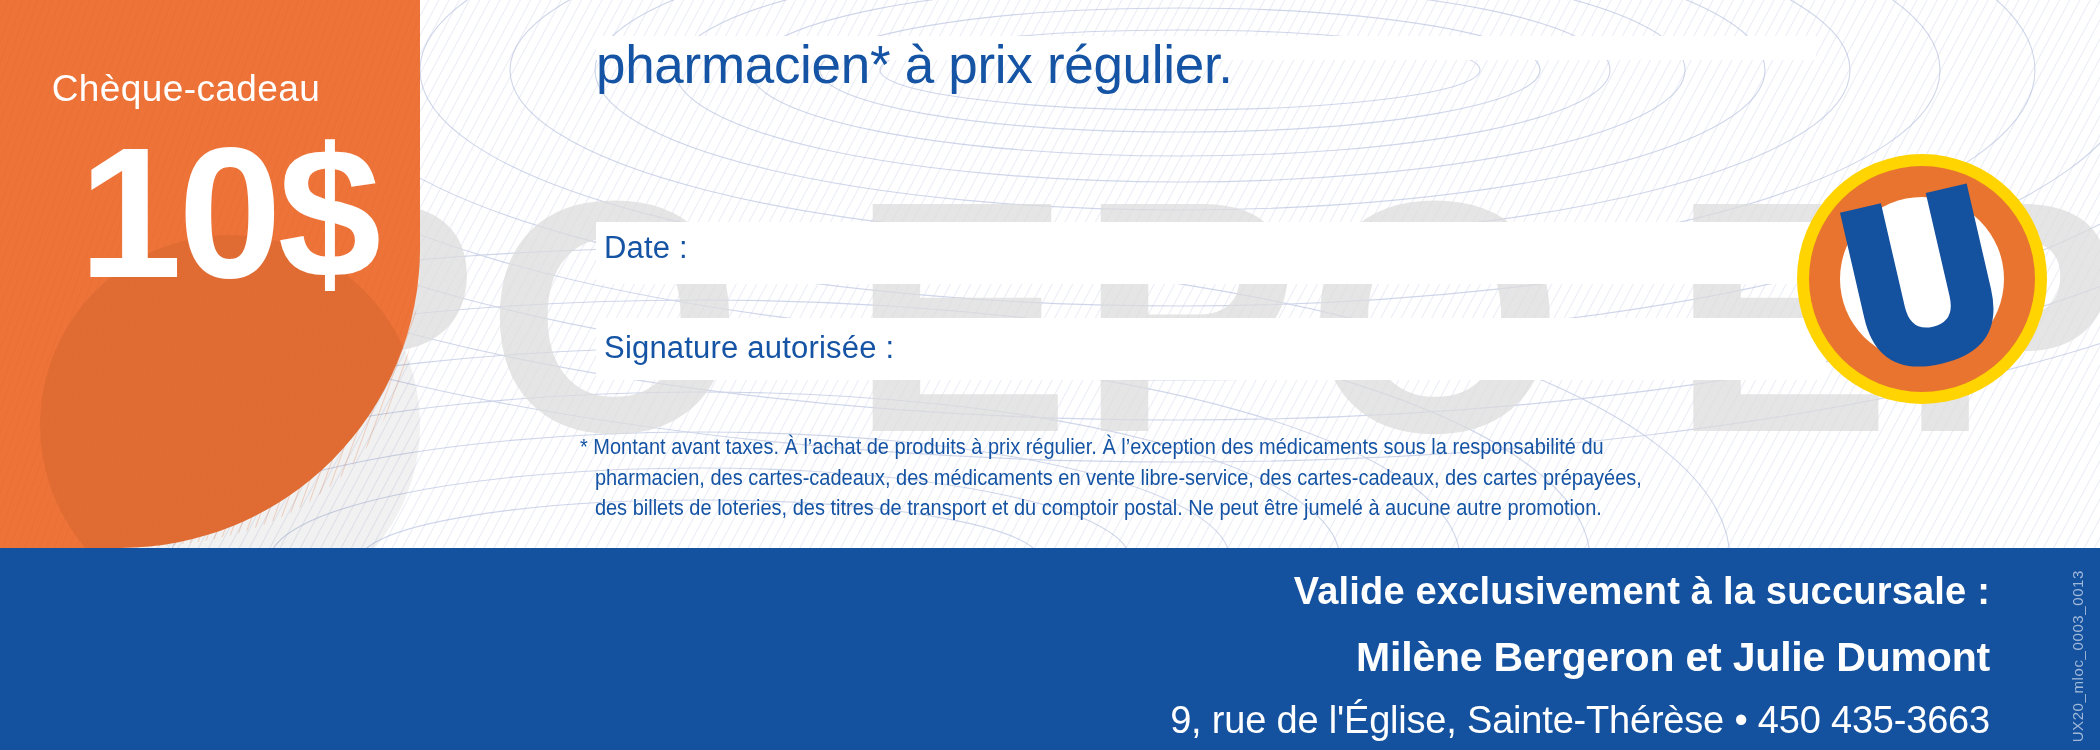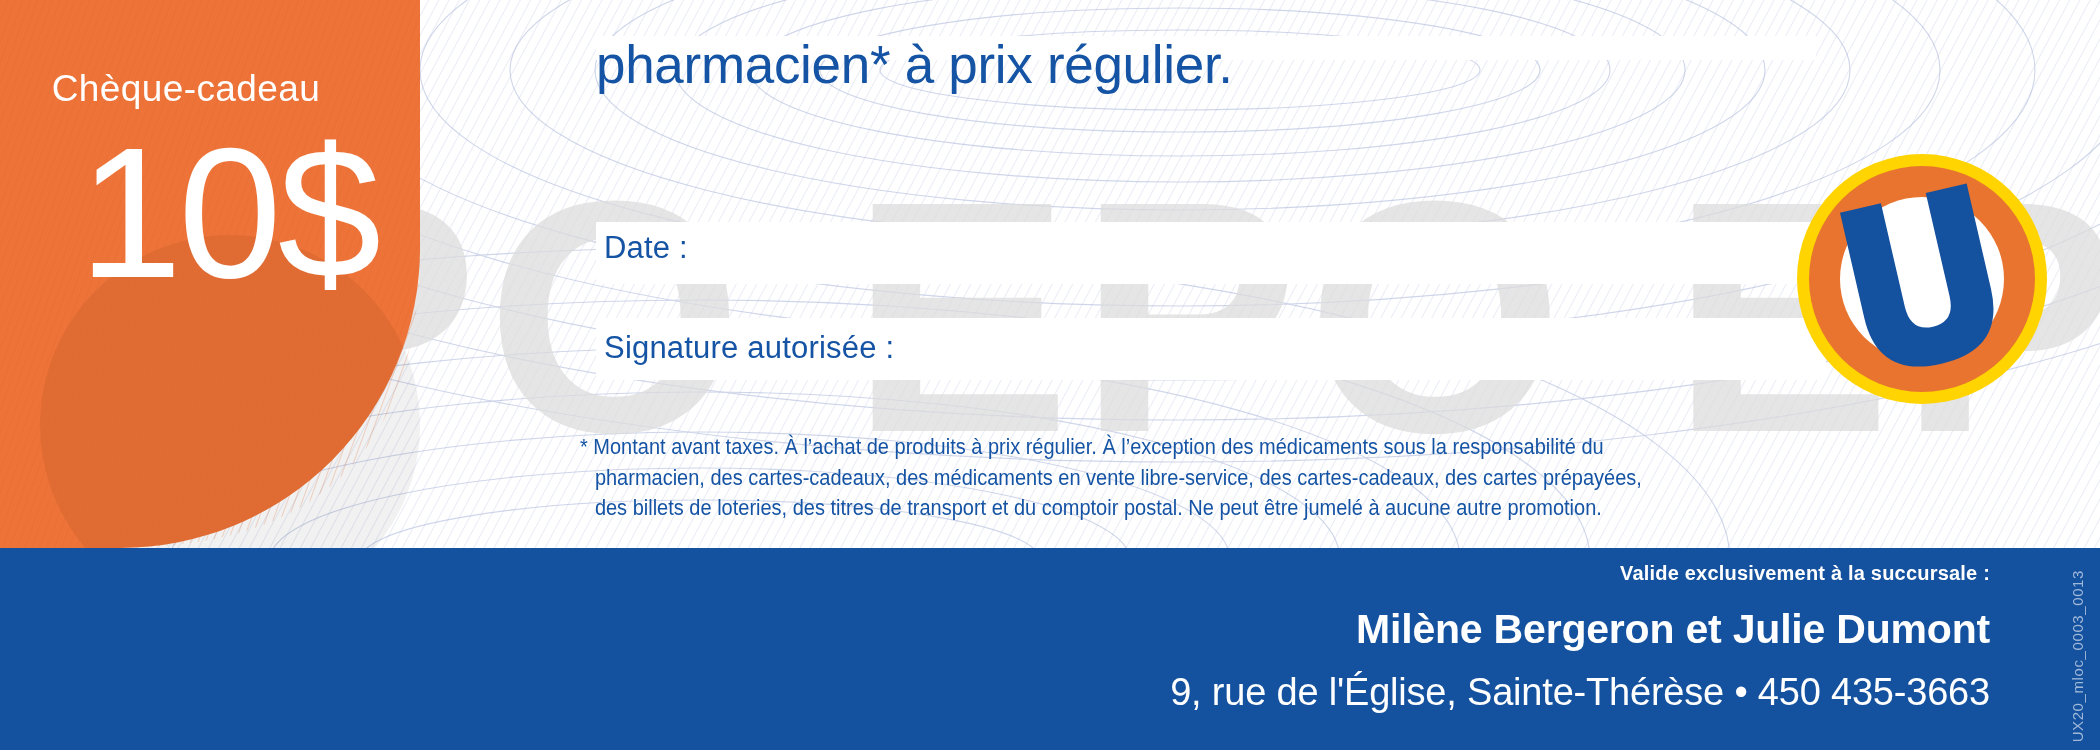--- a/index.html
+++ b/index.html
@@ -71,21 +71,21 @@
     font-size:37px;
     font-weight:400;
     letter-spacing:.4px;
   }
   .amount {
     position:absolute; z-index:6;
     left:0; top:120px; width:456px;
     text-align:center;
     color:#ffffff;
     font-size:186px;
-    font-weight:normal;
+    font-weight:bold;
     letter-spacing:-4px;
     line-height:1;
   }
 
   
   .field-panel {
     position:absolute; z-index:3;
     background:#ffffff;
   }
   .fp-date { left:596px; top:222px; width:1230px; height:62px; }
@@ -142,22 +142,22 @@
     width:2100px; height:202px;
     background:#14519f;
     z-index:8;
   }
   .footer-inner {
     position:absolute; right:110px; top:0;
     text-align:right;
     color:#ffffff;
   }
   .f-valid {
-    font-size:20px; font-weight:bold; letter-spacing:.2px;
-    margin-top:14px;
+    font-size:38px; font-weight:bold; letter-spacing:.2px;
+    margin-top:22px;
   }
   .f-name {
     font-size:41px; font-weight:bold; letter-spacing:-.2px;
     margin-top:21px;
   }
   .f-addr {
     font-size:38px; font-weight:400; letter-spacing:-.2px;
     margin-top:18px;
   }
   .vcode {

